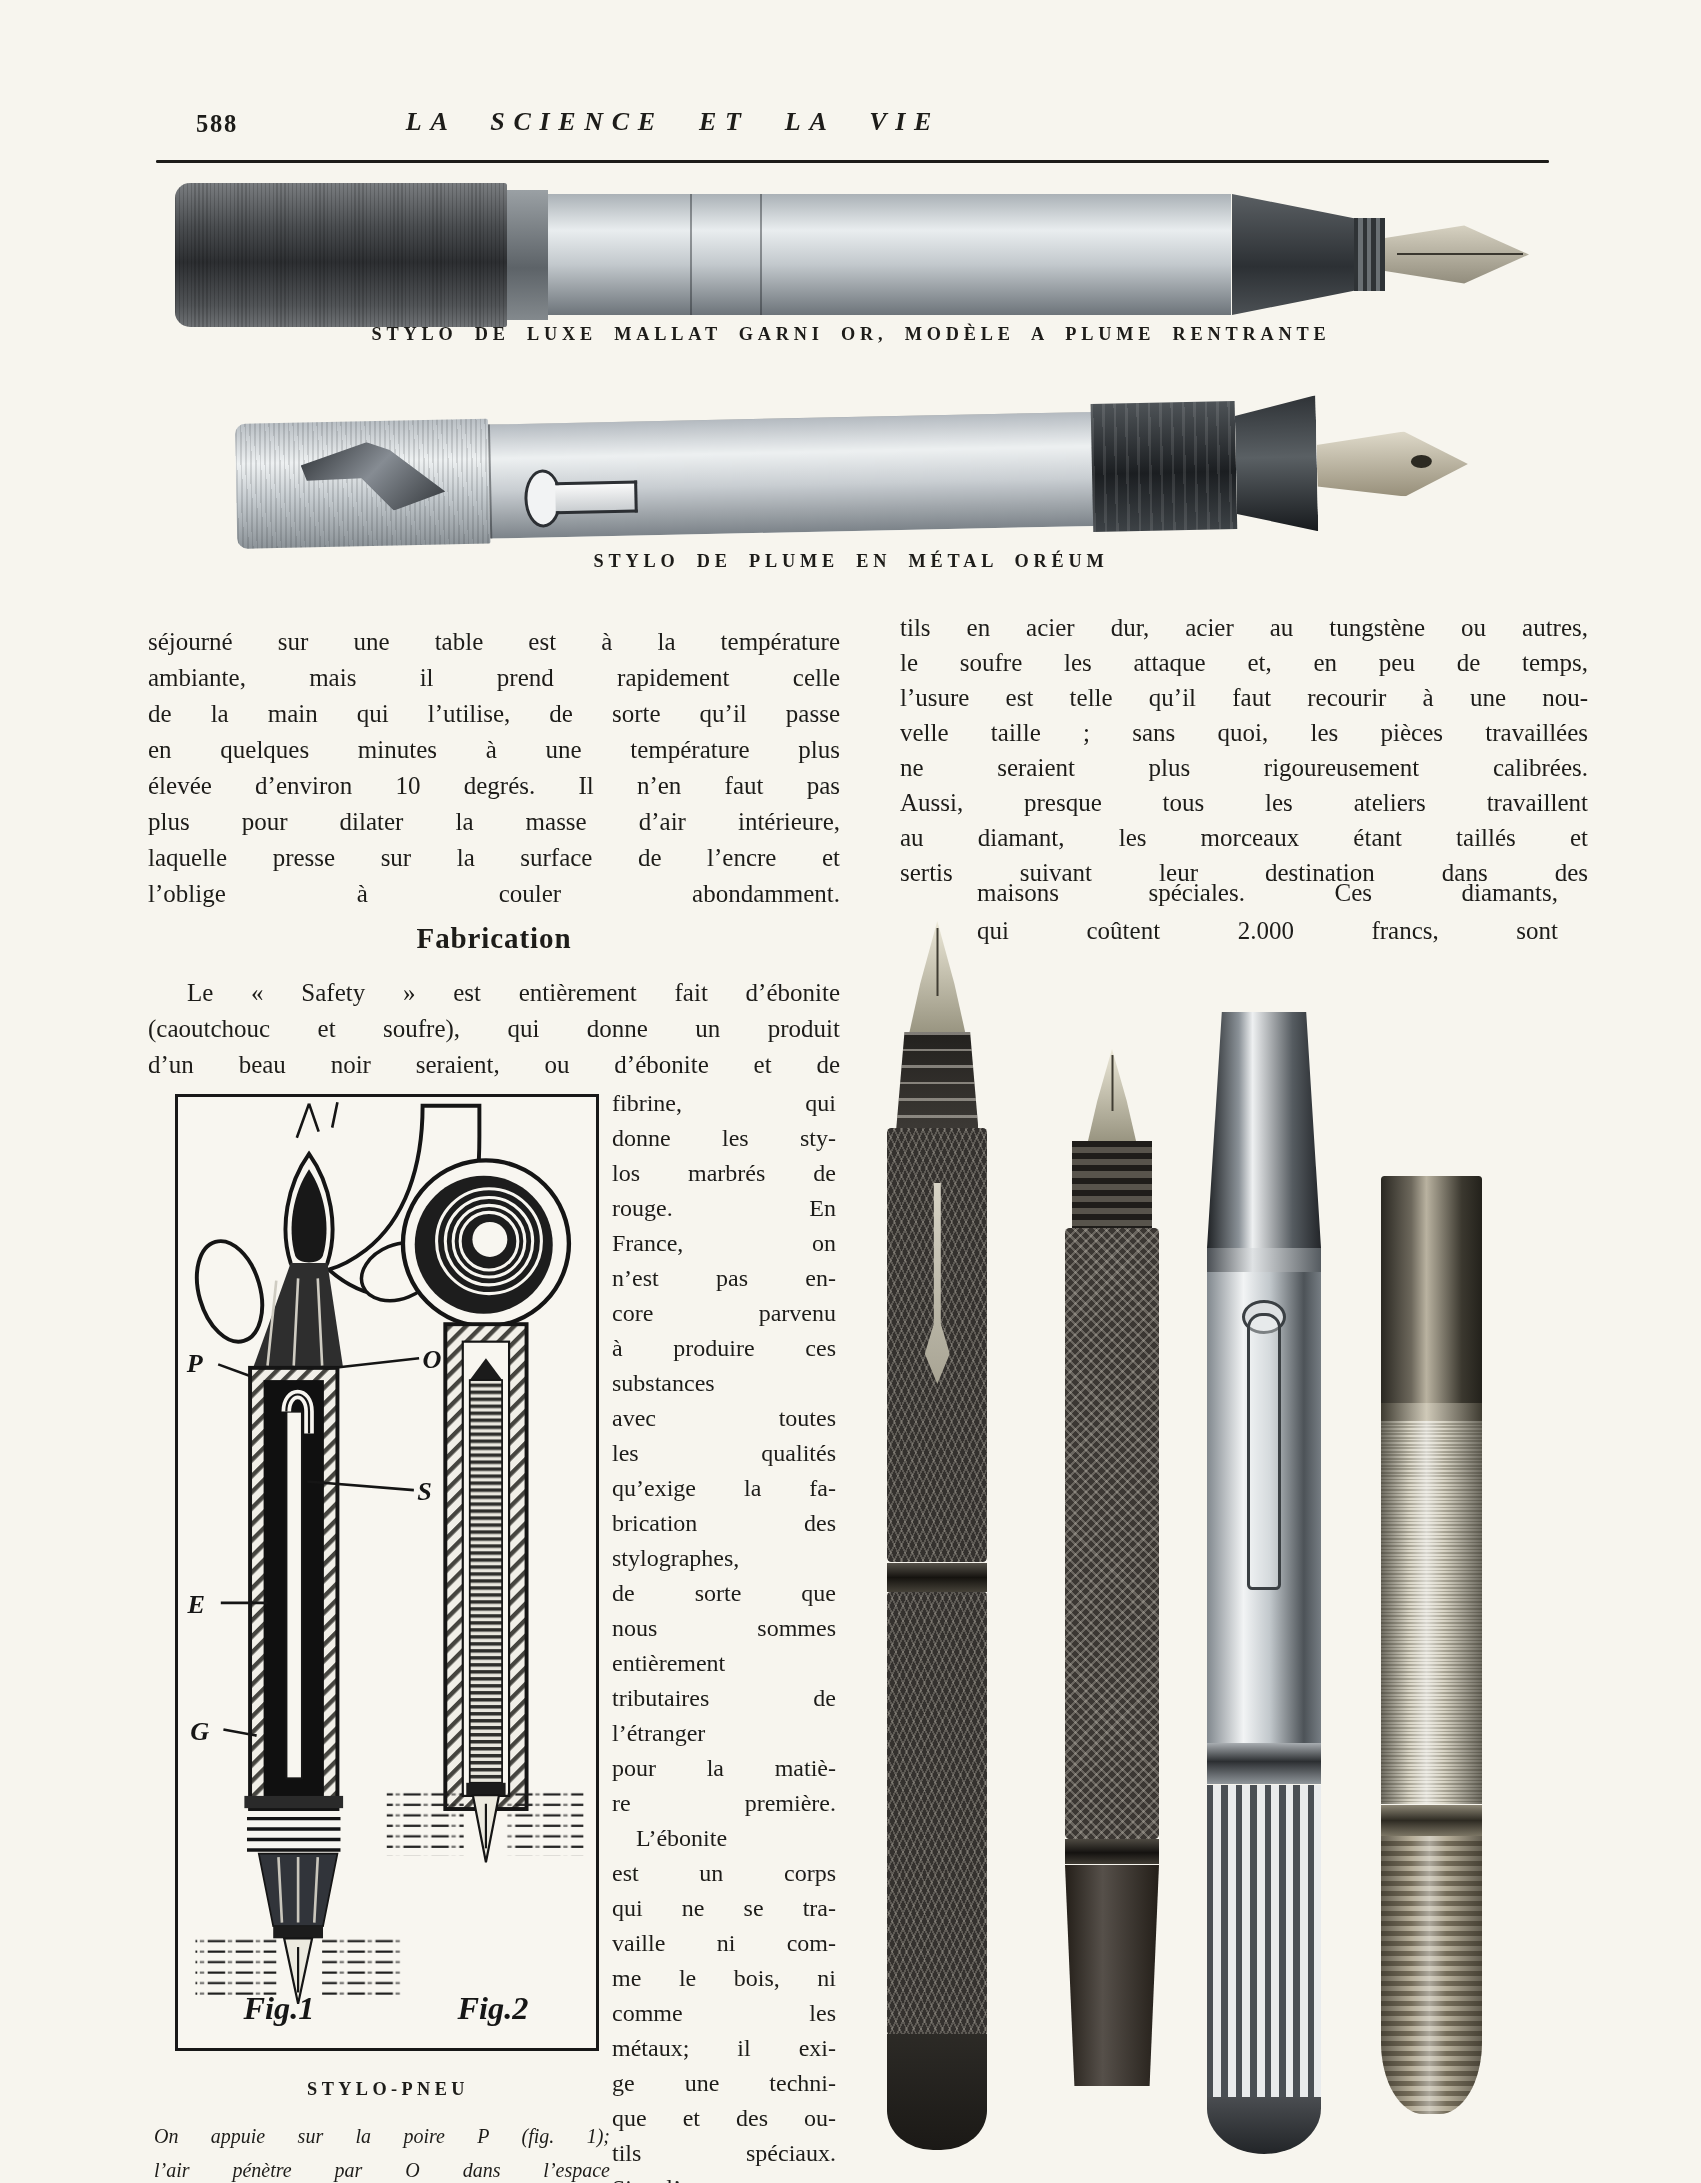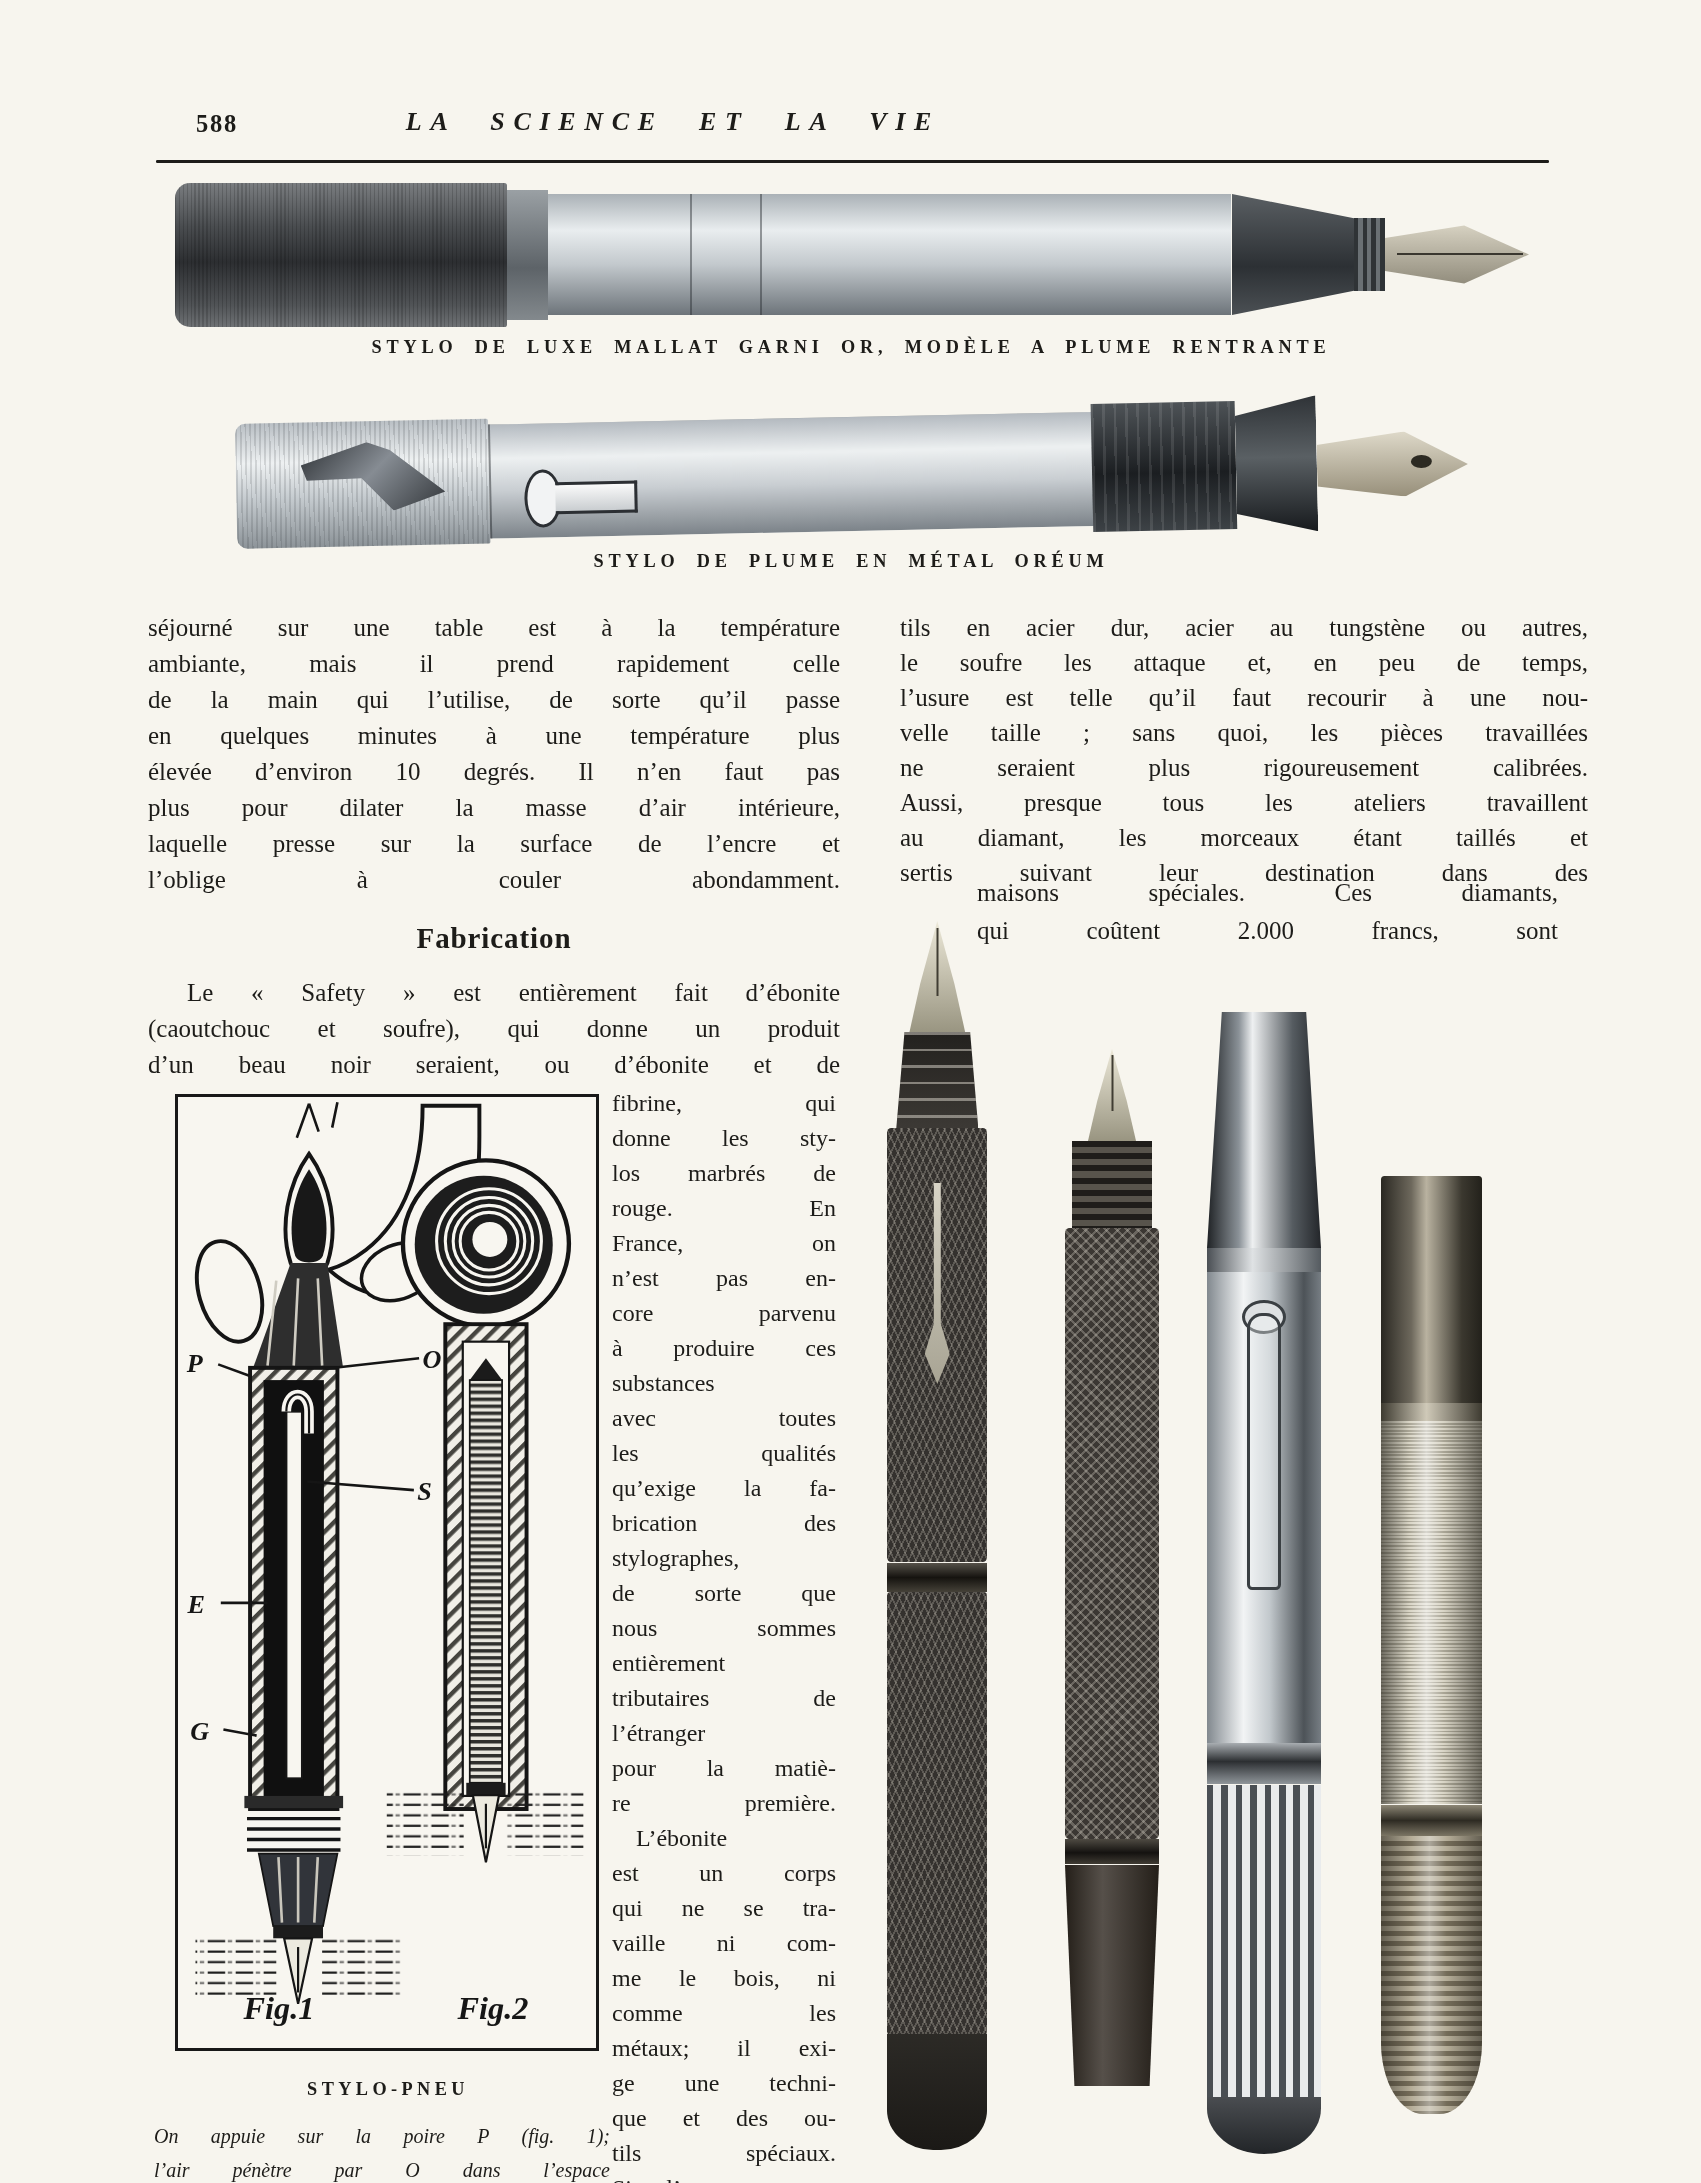--- a/index.html
+++ b/index.html
@@ -13,29 +13,29 @@
 
   
   .page-num{left:188px;top:110px;font-size:24.5px;font-weight:bold;letter-spacing:1.7px;margin-left:8px;}
   .journal-title{left:0;top:107px;width:1346px;text-align:center;
     font-size:26px;font-style:italic;font-weight:bold;letter-spacing:8.7px;word-spacing:20px;}
   .header-rule{left:156px;top:160px;width:1393px;height:3.1px;background:#1d1c19;border-radius:1.3px;}
 
   
   .photo-caption{width:1702px;left:0;text-align:center;font-size:18.3px;font-weight:bold;
     letter-spacing:4.8px;word-spacing:7.9px;}
-  .cap1{top:337px;}
+  .cap1{top:324px;}
   .cap2{top:551px;}
 
   
   .just-lines{white-space:pre-line;text-align:justify;text-align-last:justify;}
   .colL{left:148px;width:692px;}
   .colR{left:900px;width:688px;}
   .bodytxt{font-size:25px;line-height:36px;}
-  .p1{top:610px;}
+  .p1{top:624px;}
   .heading{top:922px;text-align:center;font-size:29px;font-weight:bold;letter-spacing:0.9px;}
   .p2{top:975px;text-indent:39px;}
   .narrow{left:612px;top:1086px;width:224px;font-size:24px;line-height:35px;}
   .rp1{top:610px;font-size:25px;line-height:35px;}
   .rp2{left:977px;top:874px;width:581px;font-size:25px;line-height:38px;}
 
   
   .fig-box{left:175px;top:1094px;width:418px;height:951px;border:3.9px solid #181818;background:#f8f6f0;}
   .fig-title{left:175px;top:2079px;width:426px;text-align:center;font-size:18.3px;font-weight:bold;letter-spacing:4.4px;}
   .fig-caption{left:154px;top:2119px;width:456px;font-size:20px;font-style:italic;line-height:34px;}

